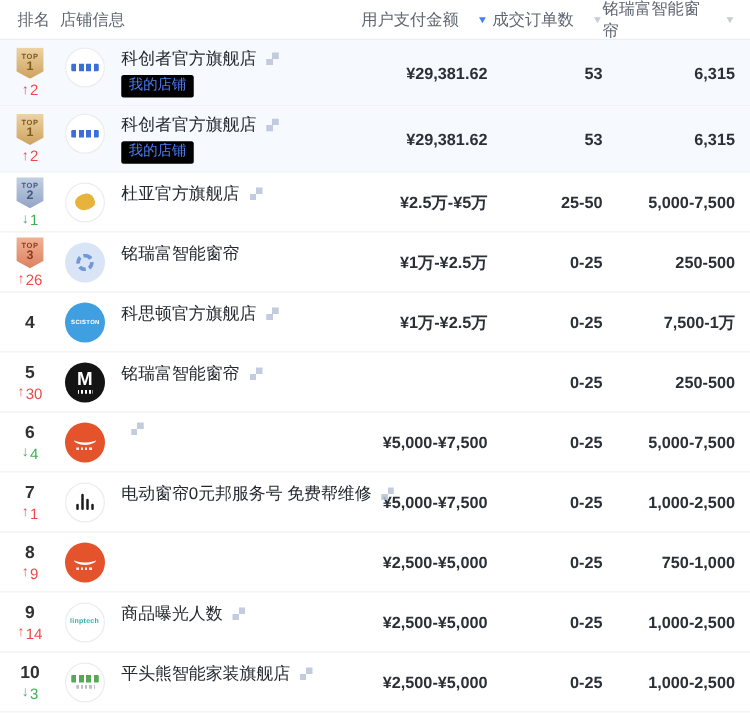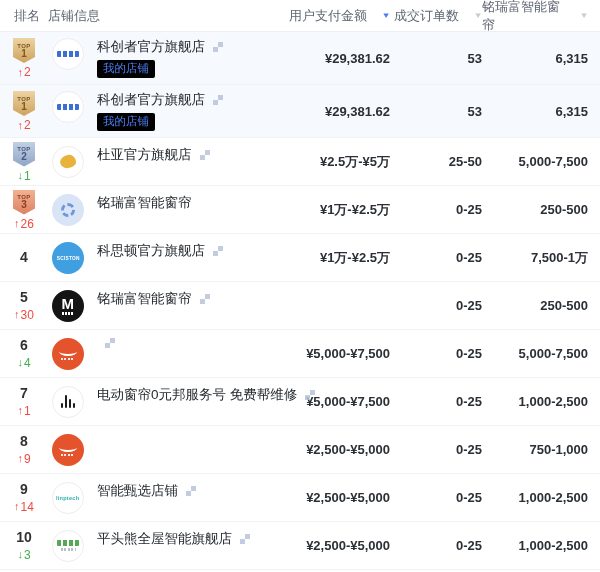--- a/index.html
+++ b/index.html
@@ -338,21 +338,21 @@
         <span class="arr">↑</span>
         <span class="val">14</span>
       </div>
     </div>
     <div class="col-store">
       <div class="logo bordered" style="background: rgb(255, 255, 255);">
             <span class="logo-text scaled" style="color: rgb(47, 179, 171); font-size: 7px;">linptech</span>
           </div>
       <div class="store-text">
         <div class="name-line">
-          <span class="store-name">智能甄选店铺</span>
+          <span class="store-name">商品曝光人数</span>
           <span class="detail-icon"></span>
         </div>
 
       </div>
     </div>
     <div class="cell c-amount">¥2,500-¥5,000</div>
     <div class="cell c-orders">0-25</div>
     <div class="cell c-exposure">1,000-2,500</div>
   </div>
 
@@ -365,21 +365,21 @@
         <span class="val">3</span>
       </div>
     </div>
     <div class="col-store">
       <div class="logo bordered" style="background: rgb(255, 255, 255);">
             <span class="wordmark-line" style="background: repeating-linear-gradient(90deg, rgb(85, 168, 85) 0px, rgb(85, 168, 85) 4px, transparent 4px, transparent 6px);"></span>
             <span class="wordmark-sub" style="background: repeating-linear-gradient(90deg, rgb(185, 192, 201) 0px, rgb(185, 192, 201) 2px, transparent 2px, transparent 3.5px);"></span>
           </div>
       <div class="store-text">
         <div class="name-line">
-          <span class="store-name">平头熊全屋智能旗舰店</span>
+          <span class="store-name">平头熊智能家装旗舰店</span>
           <span class="detail-icon"></span>
         </div>
 
       </div>
     </div>
     <div class="cell c-amount">¥2,500-¥5,000</div>
     <div class="cell c-orders">0-25</div>
     <div class="cell c-exposure">1,000-2,500</div>
   </div>
 </div>

